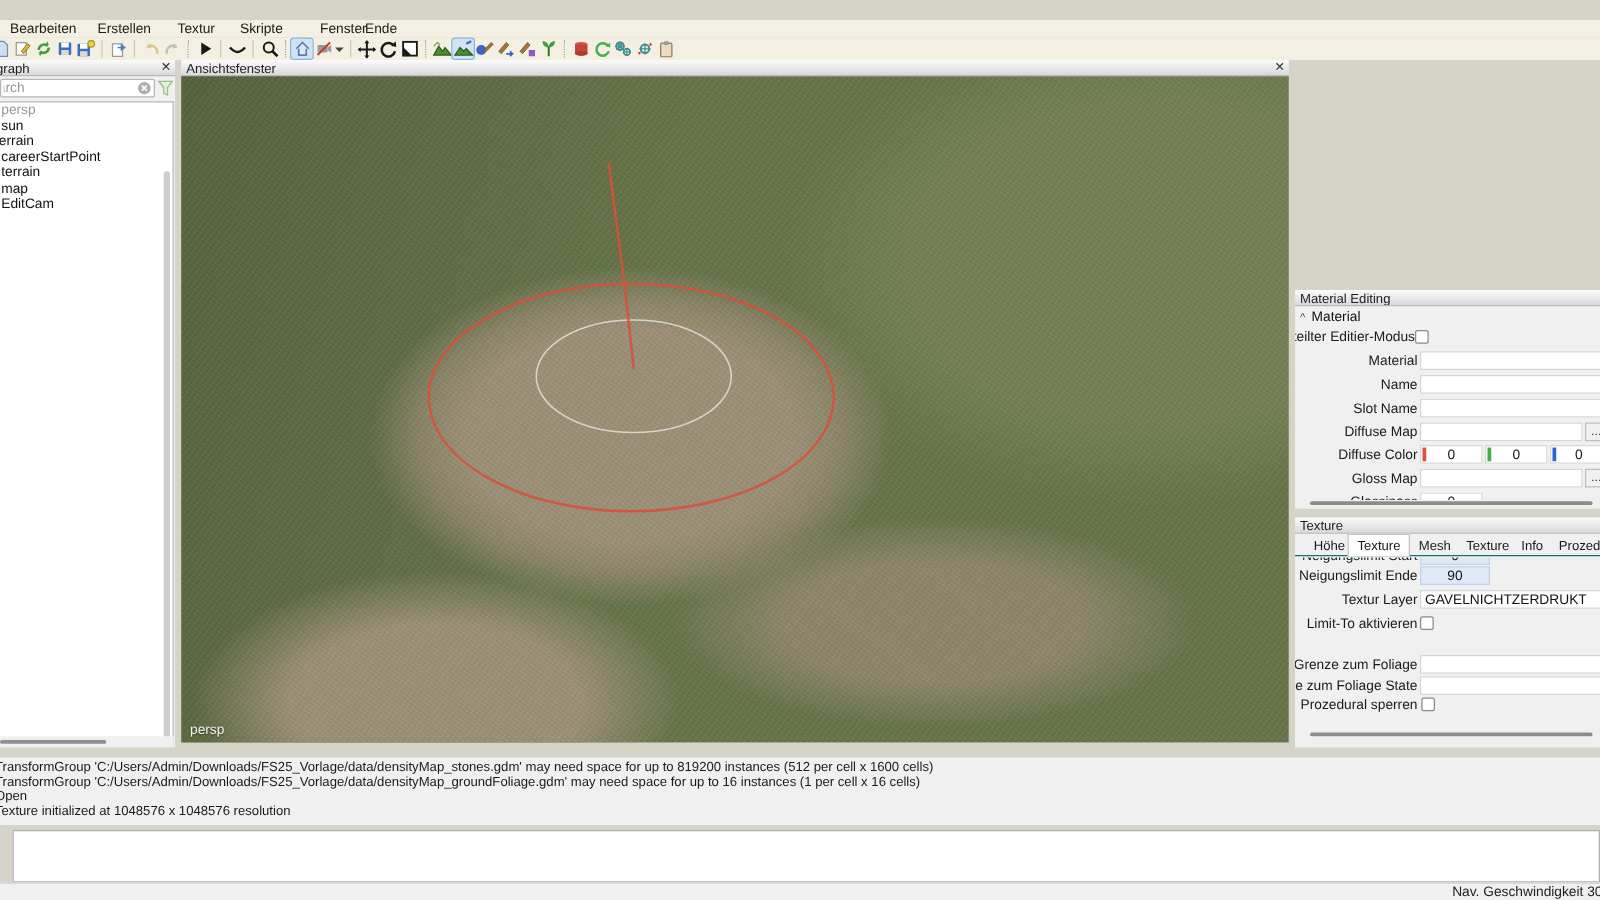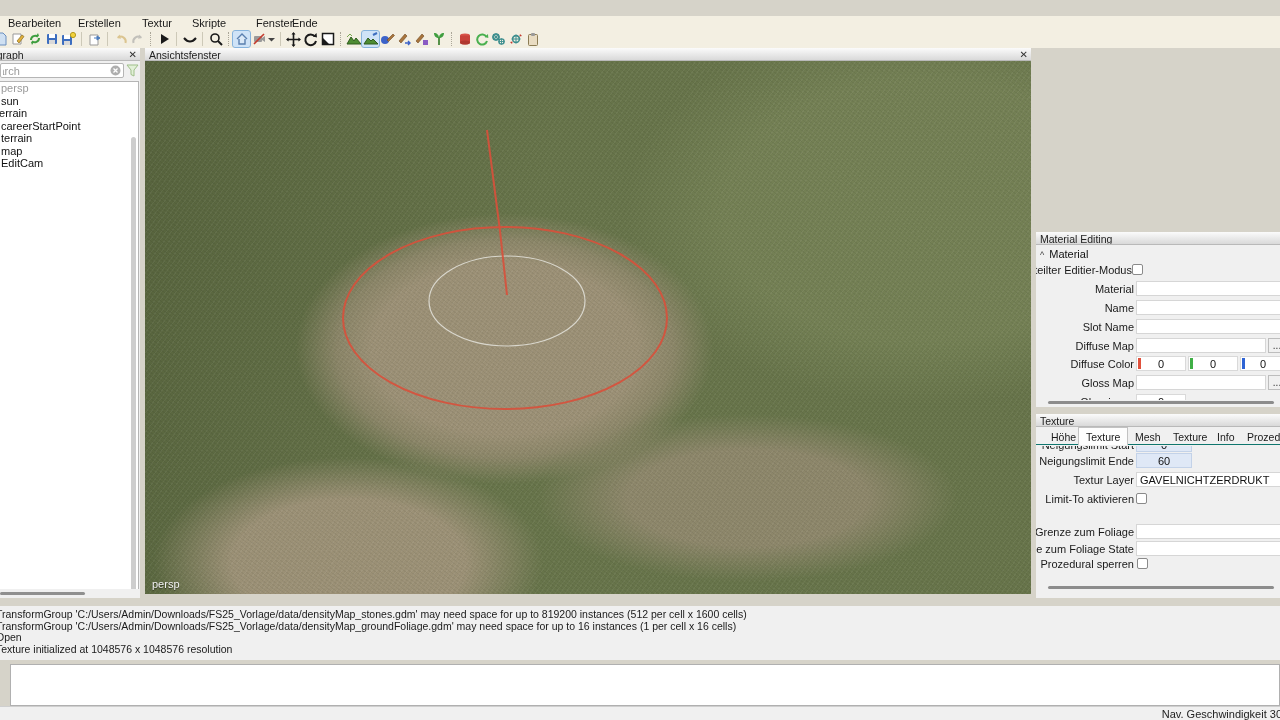--- a/index.html
+++ b/index.html
@@ -437,21 +437,21 @@
       <div class="frow" style="top:-9px">
         <span class="flabel">Neigungslimit Start</span>
         <span class="ffield sel" style="left:100px;right:auto;width:56px">
             <span class="fval center">0</span>
           </span>
       </div>
     </div>
     <div class="frow" style="top:39px">
       <span class="flabel">Neigungslimit Ende</span>
       <span class="ffield sel" style="left:100px;right:auto;width:56px">
-          <span class="fval center">60</span>
+          <span class="fval center">90</span>
         </span>
     </div>
     <div class="frow" style="top:58px">
       <span class="flabel">Textur Layer</span>
       <span class="ffield">
           <span class="fval">GAVELNICHTZERDRUKT</span>
         </span>
     </div>
     <div class="frow" style="top:77px">
       <span class="flabel" style="right:146px">Limit-To aktivieren</span>

